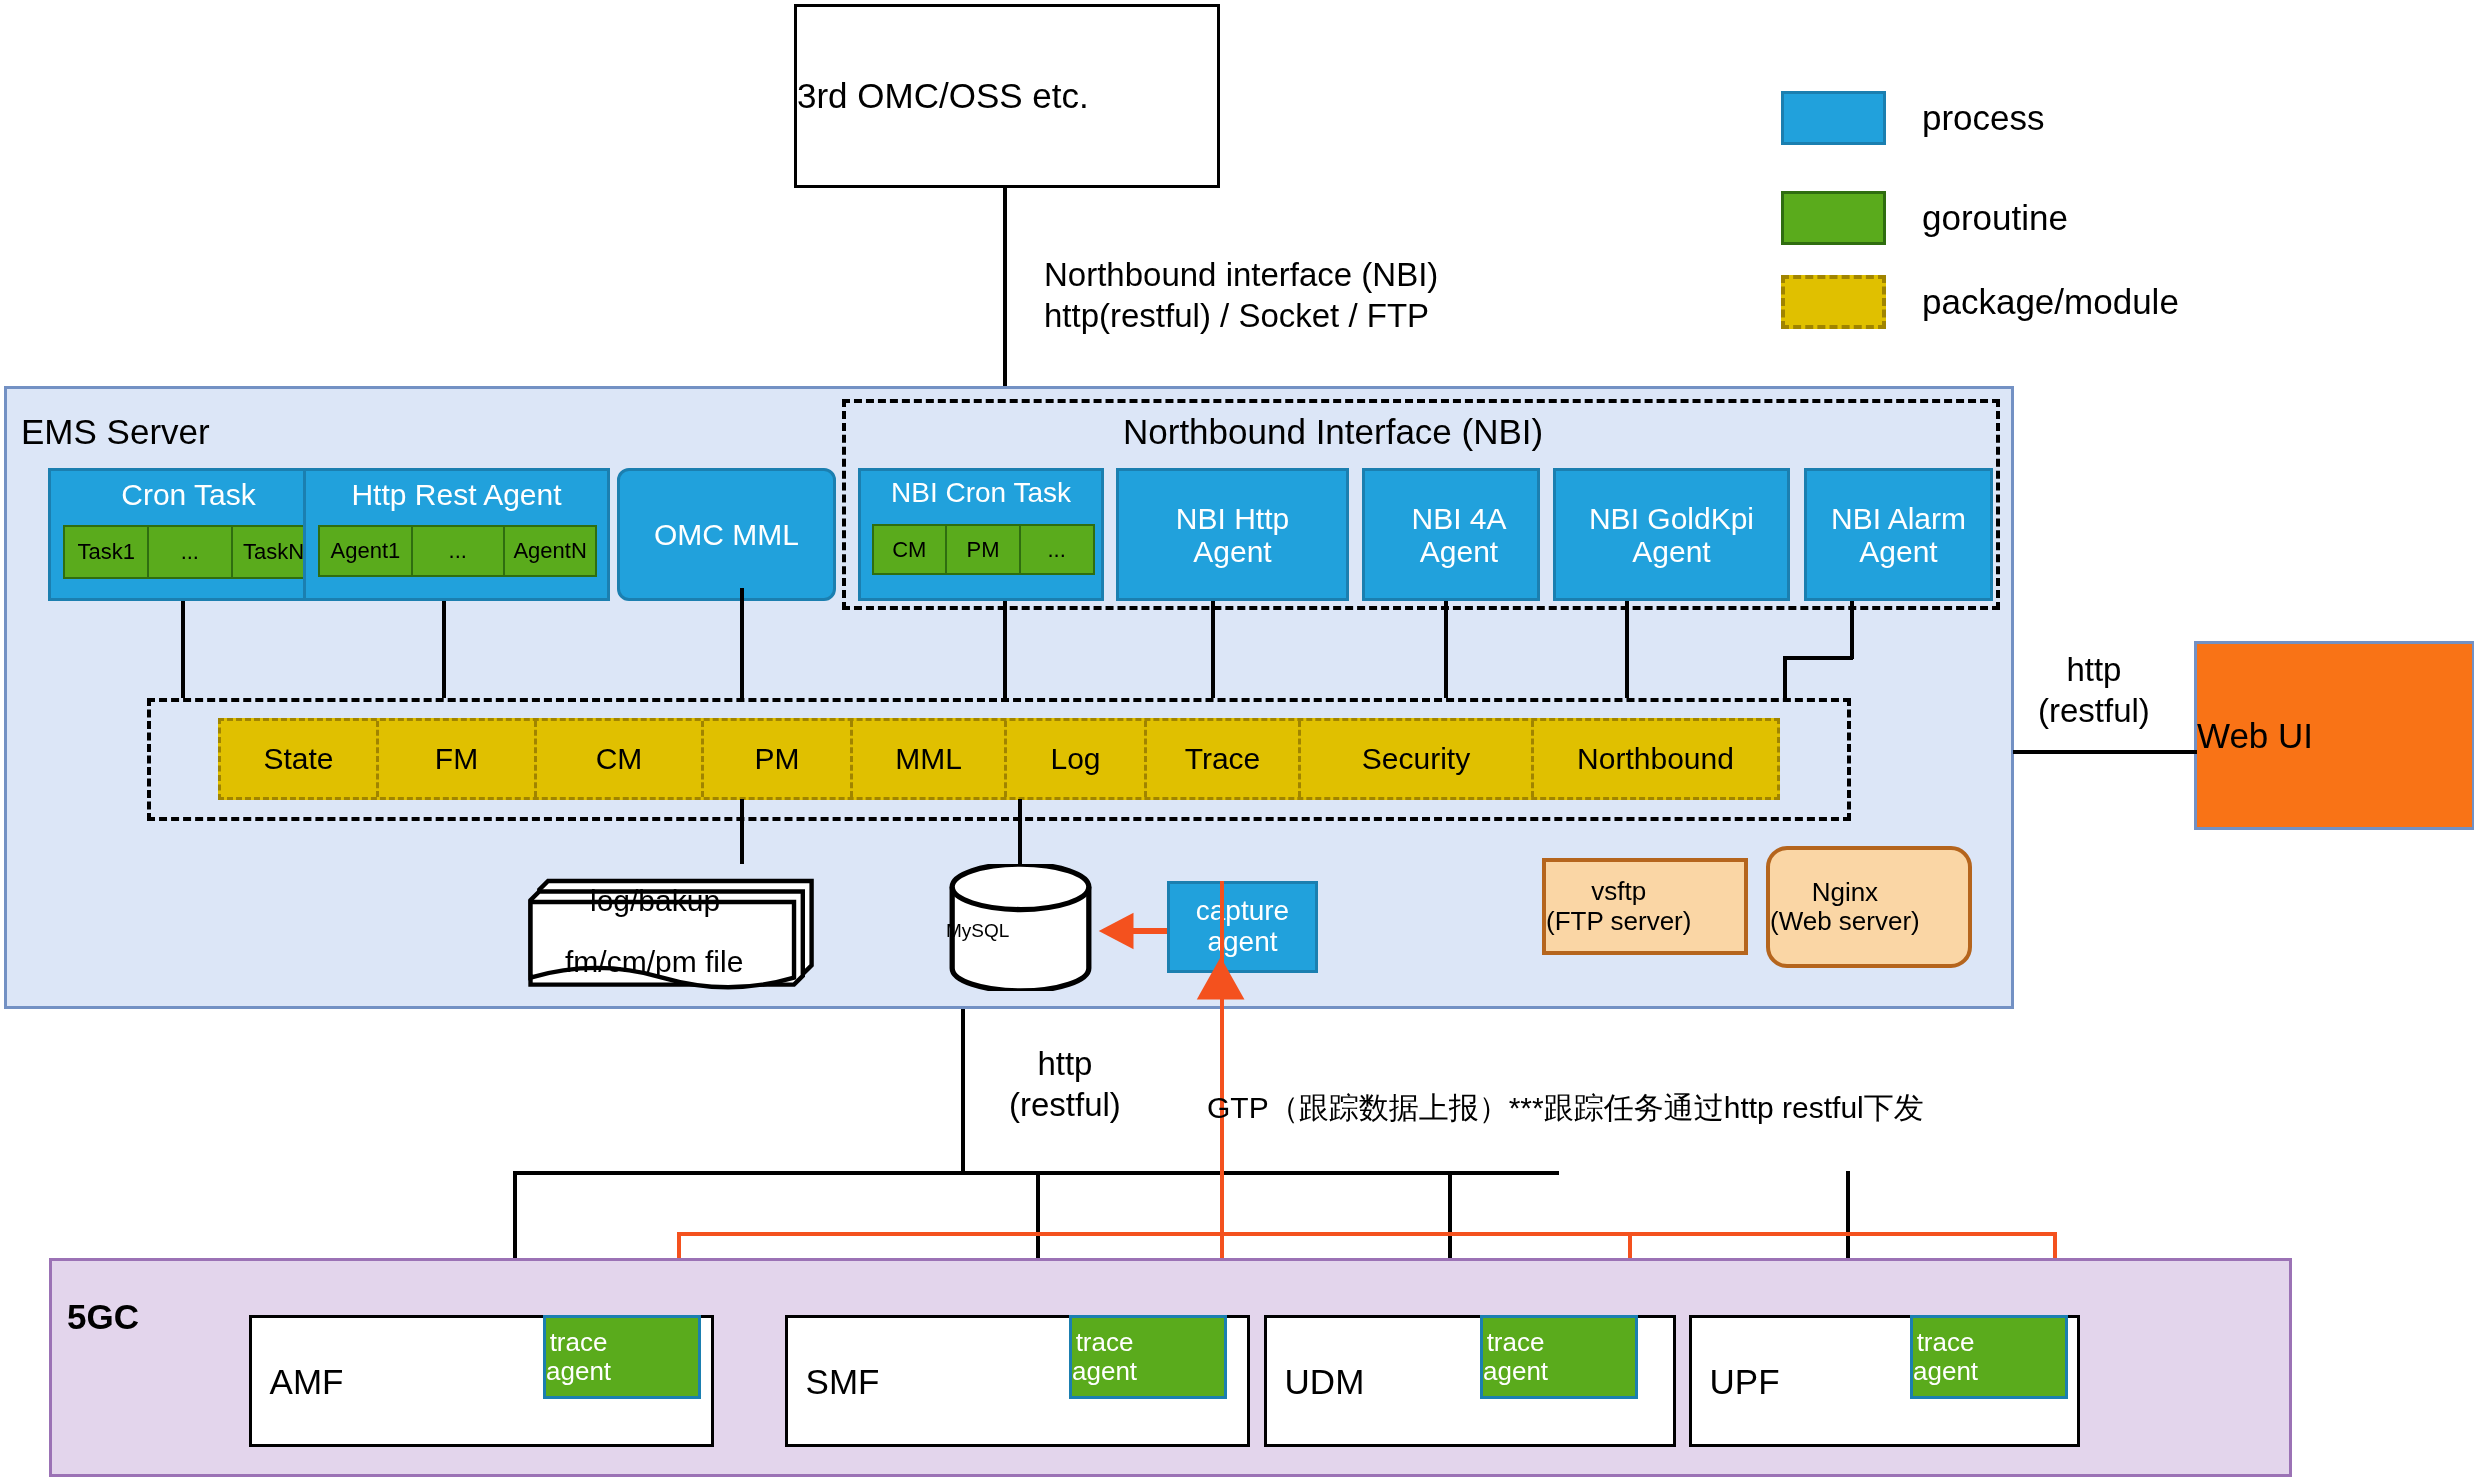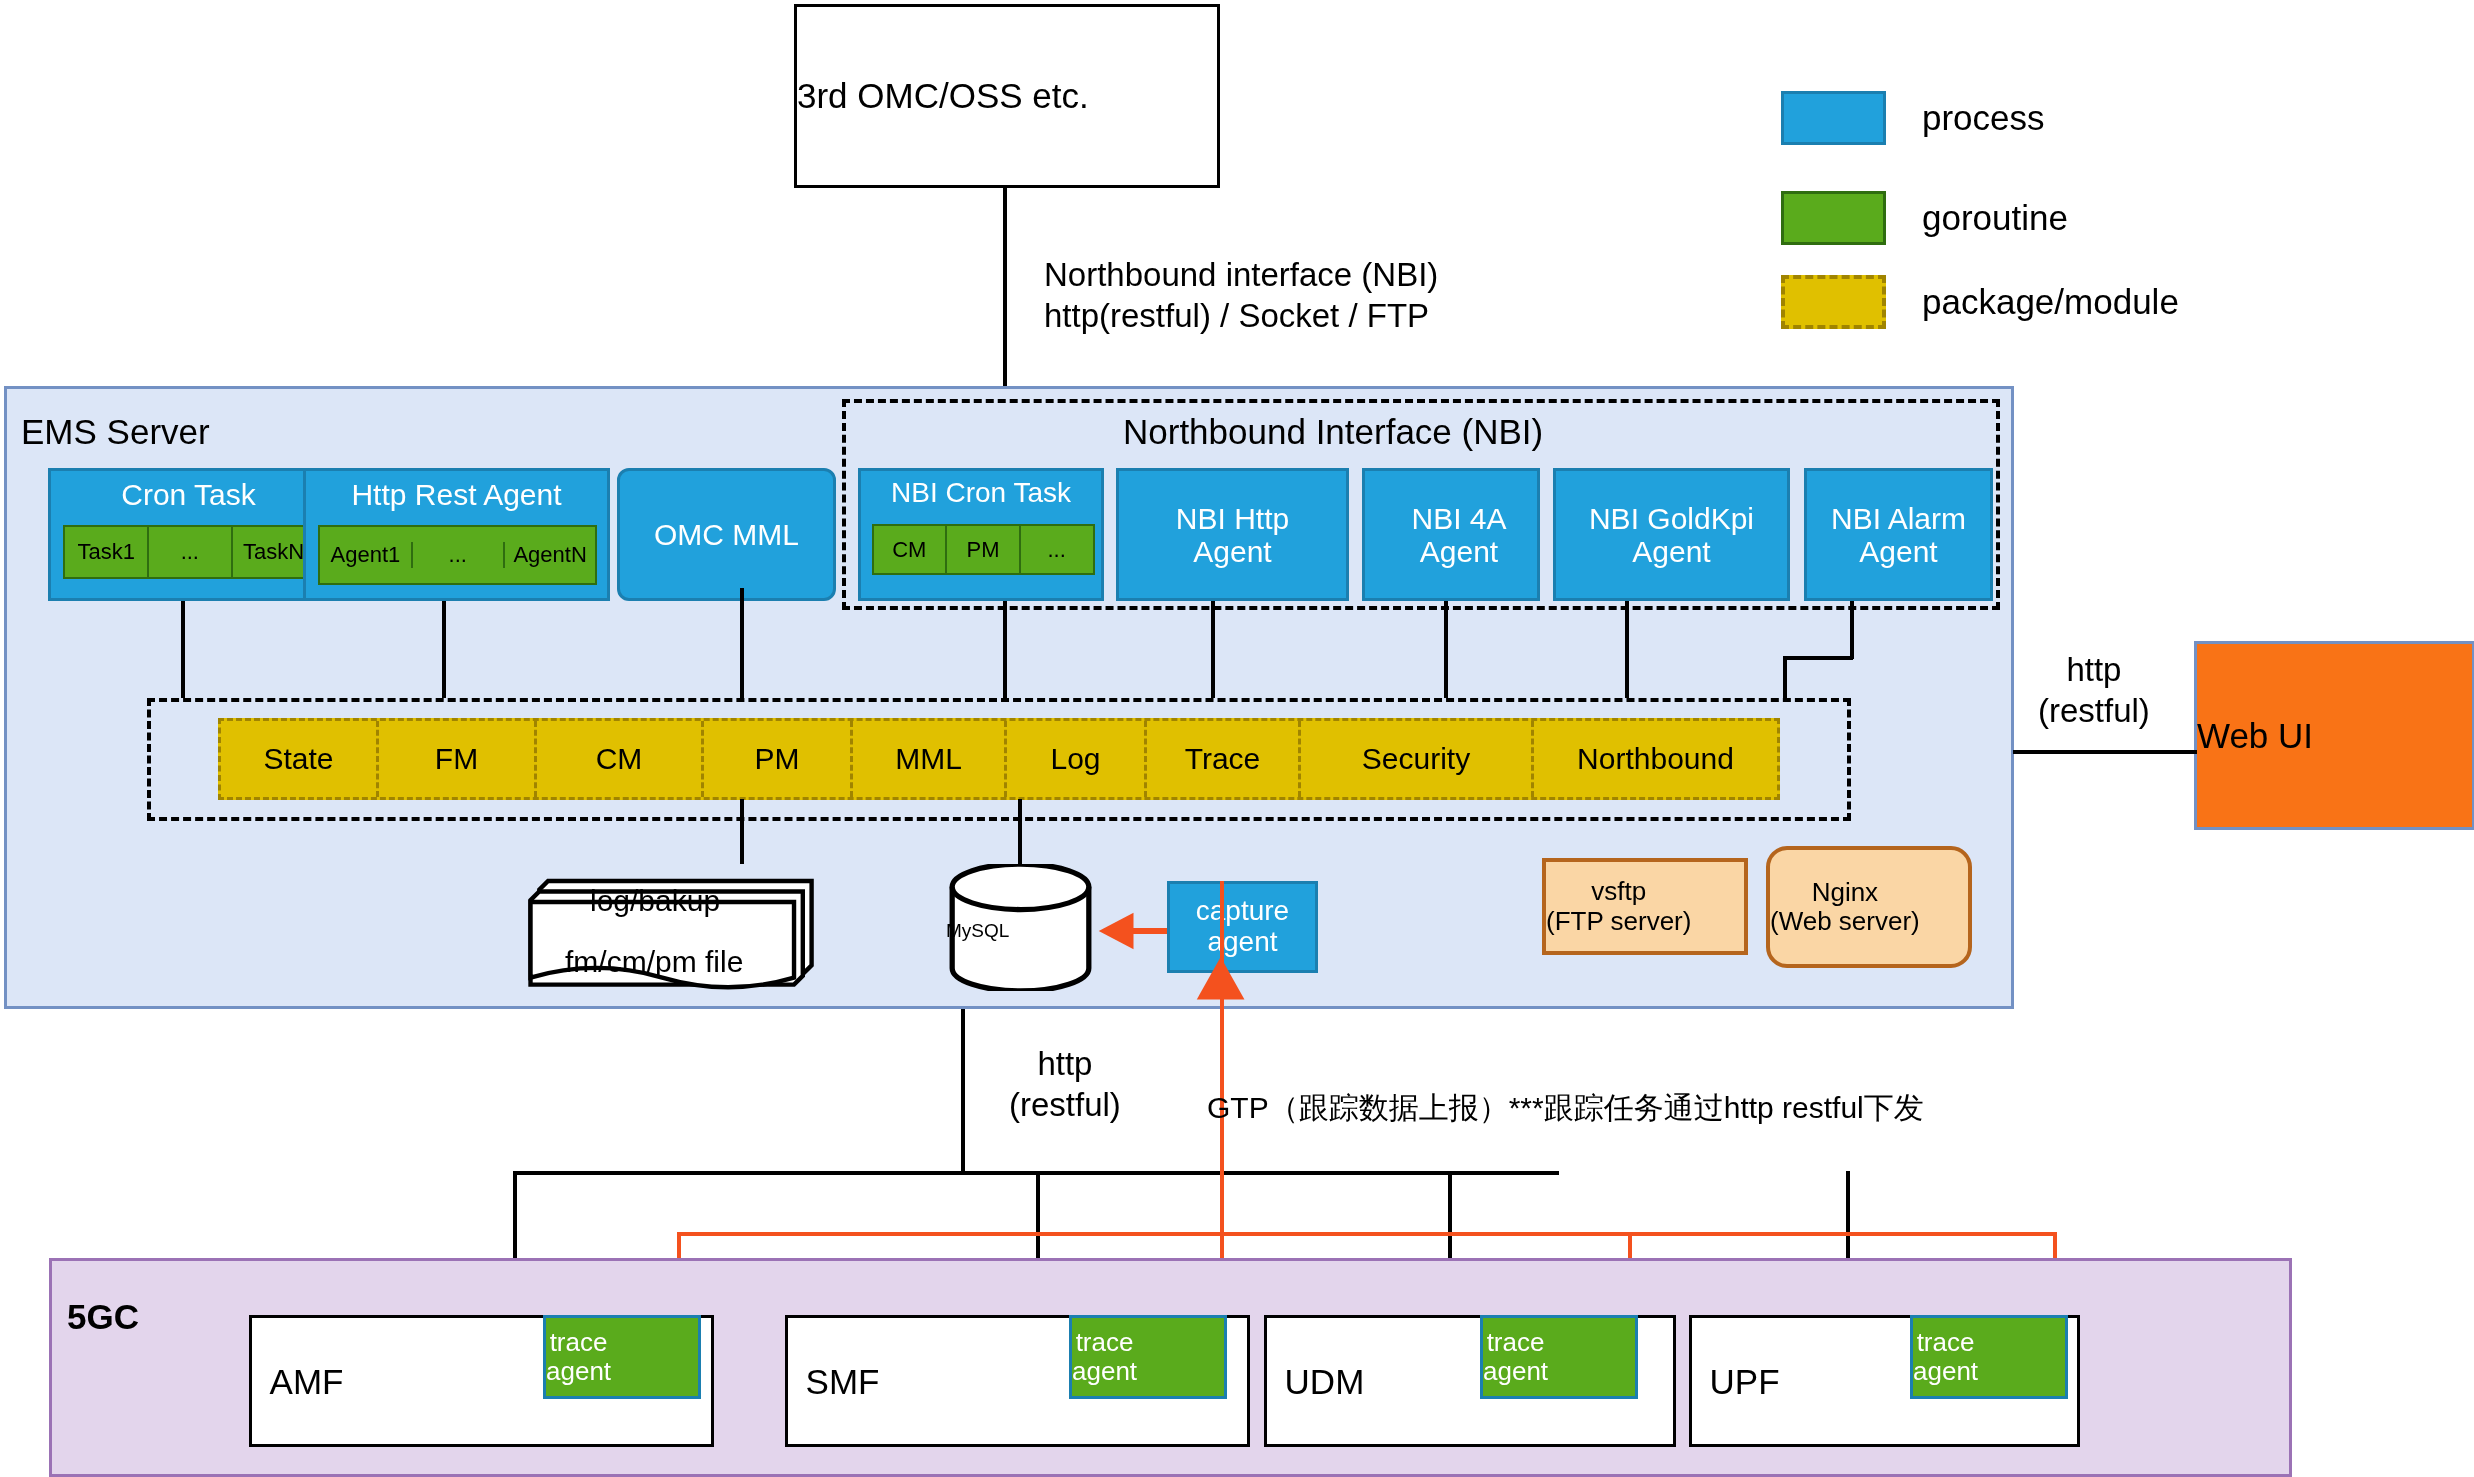--- a/index.html
+++ b/index.html
@@ -94,21 +94,21 @@
     <div class="gorow abs" style="left:12.3px;top:54px;width:253px;height:54px;">
       <div class="gocell">Task1</div>
       <div class="gocell">...</div>
       <div class="gocell">TaskN</div>
     </div>
   </div>
   <div class="abs vline" style="left:181px;top:601px;height:97px;"></div>
 
   <div class="abs proc" style="left:303px;top:468px;width:307px;height:133px;">
     <div class="proc-title" style="margin-top:7px;">Http Rest Agent</div>
-    <div class="gorow abs" style="left:12.3px;top:54px;width:279px;height:60px;align-items:center;">
+    <div class="gorow abs" style="left:12.3px;top:54px;width:279px;height:52px;">
       <div class="gocell">Agent1</div>
       <div class="gocell">...</div>
       <div class="gocell">AgentN</div>
     </div>
   </div>
   <div class="abs vline" style="left:442px;top:601px;height:97px;"></div>
 
   <div class="abs proc ctr" style="left:617px;top:468px;width:219px;height:133px;border-radius:12px;">
     <span class="proc-title">OMC MML</span>
   </div>

